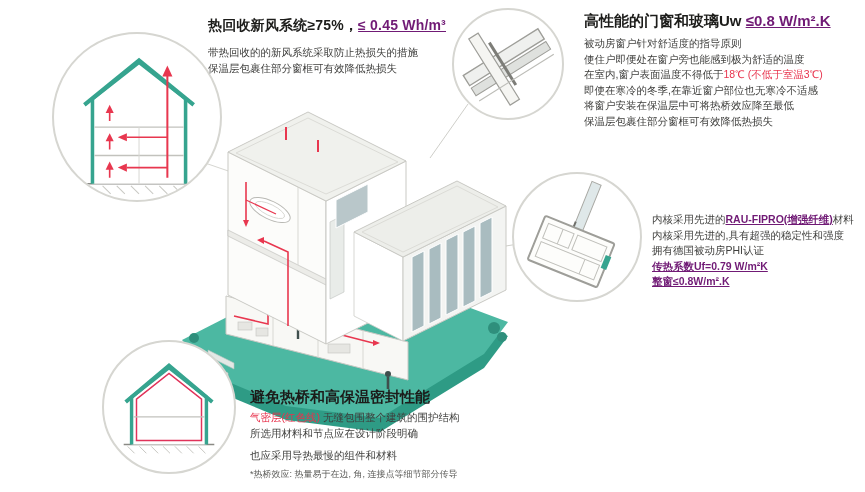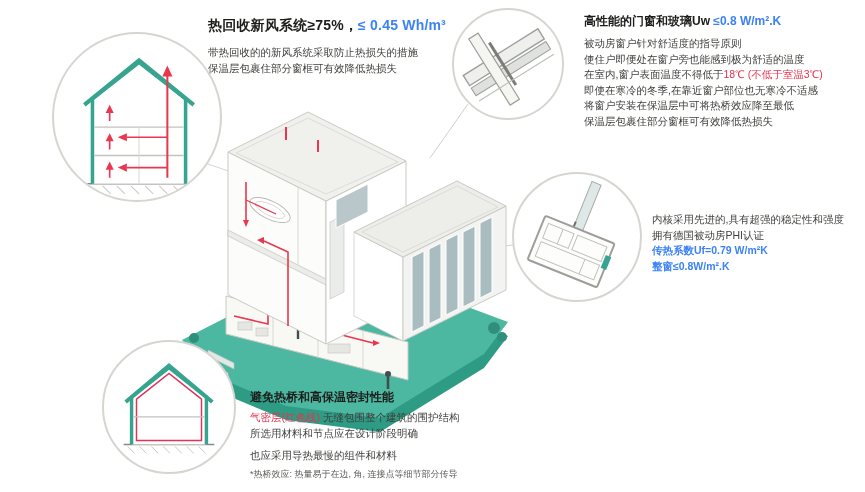--- a/index.html
+++ b/index.html
@@ -2,23 +2,23 @@
 <html><head>
 <meta charset="utf-8">
 <style>
   html,body{margin:0;padding:0;background:#ffffff;}
   .stage{position:relative;width:865px;height:492px;background:#ffffff;overflow:hidden;
          font-family:"Liberation Sans", sans-serif;color:#3f3f3d;}
   .abs{position:absolute;}
   .circle{position:absolute;border:2px solid #d6d6d1;border-radius:50%;background:#ffffff;box-sizing:border-box;}
   .circle svg{display:block;width:100%;height:100%;border-radius:50%;}
   .h-title{font-weight:bold;font-size:14px;line-height:19px;color:#1c1c1a;letter-spacing:0.2px;}
-  .h-title2{font-weight:bold;font-size:12px;line-height:18px;color:#1c1c1a;}
+  .h-title2{font-weight:bold;font-size:15px;line-height:18px;color:#1c1c1a;}
   .body-txt{font-size:10.5px;line-height:15.5px;color:#3f3f3d;}
-  .gr{color:#3b82f6;}
+  .gr{color:#701a75;text-decoration:underline;}
   .rd{color:#e8334d;}
   .bold{font-weight:bold;}
   .foot{font-size:9px;color:#5a5a57;line-height:13px;margin-top:4px;}
   .gap{height:7px;}
 </style>
 </head>
 <body>
 
 <div class="stage">
 
@@ -204,20 +204,21 @@
       <div>被动房窗户针对舒适度的指导原则</div>
       <div>使住户即便处在窗户旁也能感到极为舒适的温度</div>
       <div><span>在室内,窗户表面温度不得低于</span><span class="rd">18℃ (不低于室温3℃)</span></div>
       <div>即使在寒冷的冬季,在靠近窗户部位也无寒冷不适感</div>
       <div>将窗户安装在保温层中可将热桥效应降至最低</div>
       <div>保温层包裹住部分窗框可有效降低热损失</div>
     </div>
   </div>
 
   <div class="abs body-txt" style="left:652px;top:212px;width:212px;white-space:nowrap">
+    <div><span>内核采用先进的</span><span class="gr bold">RAU-FIPRO(增强纤维)</span><span>材料</span></div>
     <div>内核采用先进的,具有超强的稳定性和强度</div>
     <div>拥有德国被动房PHI认证</div>
     <div class="gr bold">传热系数Uf=0.79 W/m²K</div>
     <div class="gr bold">整窗≤0.8W/m².K</div>
   </div>
 
   <div class="abs" style="left:250px;top:388px;width:310px">
     <div class="h-title2">避免热桥和高保温密封性能</div>
     <div class="body-txt" style="margin-top:4px">
       <div><span class="rd">气密层(红色线)</span> <span>无缝包围整个建筑的围护结构</span></div>

